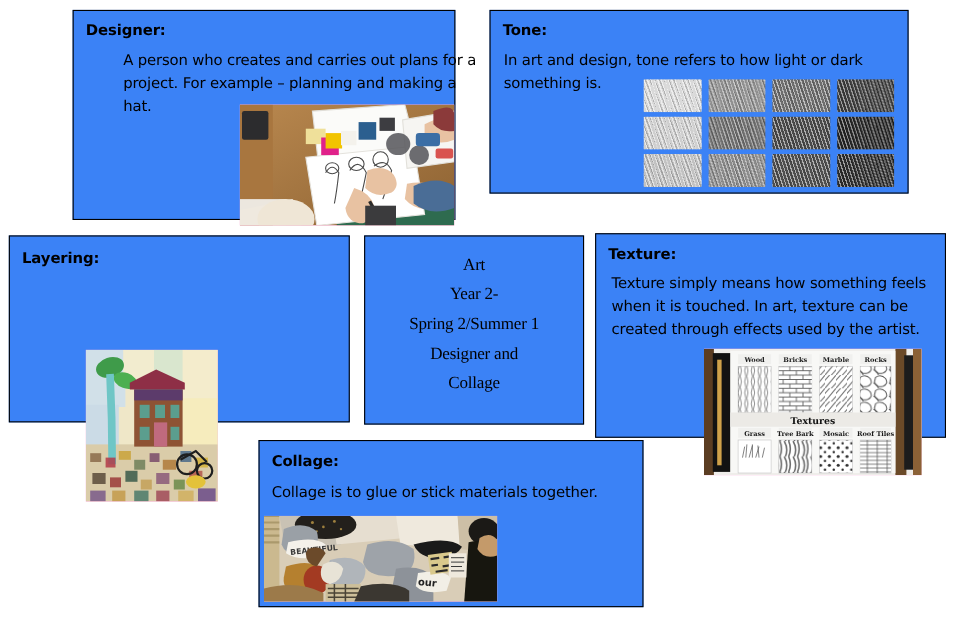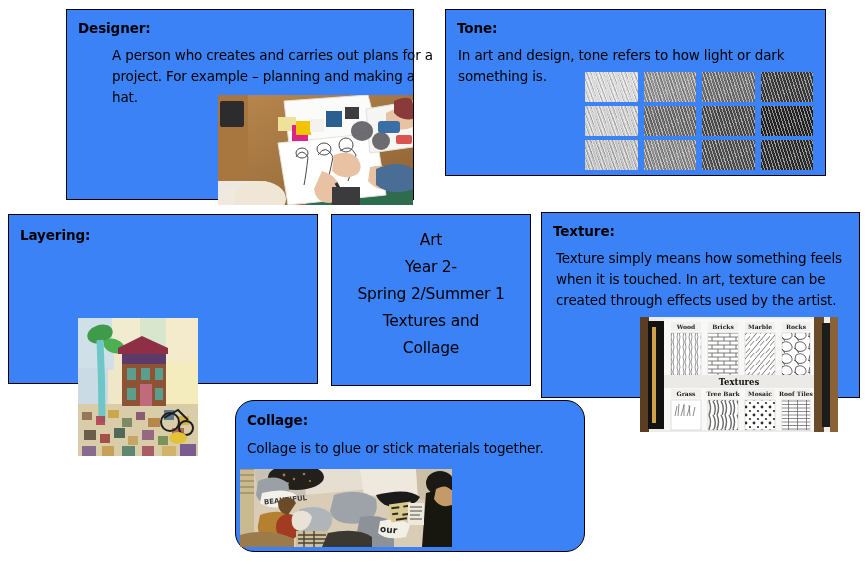--- a/index.html
+++ b/index.html
@@ -54,38 +54,38 @@
   }
   .swatch{position:relative;overflow:hidden;border-radius:1px;}
 
   
   #layering-box{left:8px;top:214px;width:310px;height:170px;}
   #layering-box .term{left:11px;top:12px;}
   #layering-box .defn{left:11px;top:38px;width:295px;}
   #layering-photo{left:78px;top:318px;width:120px;height:138px;z-index:6;}
 
   
-  #title-box{left:331px;top:214px;width:200px;height:172px;}
+  #title-box{left:331px;top:214px;width:200px;height:172px;font-family:Liberation Serif, serif;}
   #title-lines{
     position:absolute;inset:0;
     display:flex;flex-direction:column;justify-content:flex-start;align-items:center;
     padding-top:12px;box-sizing:border-box;
   }
   #title-lines div{
     font-size:15.5px;line-height:27px;color:#000;text-align:center;letter-spacing:-0.2px;
   }
 
   
   #texture-box{left:541px;top:212px;width:319px;height:186px;}
   #texture-box .term{left:11px;top:10px;}
   #texture-box .defn{left:14px;top:35px;width:305px;}
   #texture-photo{left:640px;top:317px;width:198px;height:115px;z-index:6;}
 
   
-  #collage-box{left:235px;top:400px;width:350px;height:152px;border-radius:19px;}
+  #collage-box{left:235px;top:400px;width:350px;height:152px;}
   #collage-box .term{left:11px;top:11px;}
   #collage-box .defn{left:11px;top:37px;width:335px;}
   #collage-photo{left:240px;top:469px;width:212px;height:78px;z-index:6;}
 
   svg{display:block;}
 </style>
 </head>
 <body>
 
 <div class="stage">
@@ -245,21 +245,21 @@
       </g>
       <ellipse cx="100" cy="120" rx="9" ry="6" fill="#e3c23a"></ellipse>
     </svg>
   </div>
 
   <div class="box" id="title-box">
     <div id="title-lines">
       <div>Art</div>
       <div>Year 2-</div>
       <div>Spring 2/Summer 1</div>
-      <div>Textures and</div>
+      <div>Designer and</div>
       <div>Collage</div>
     </div>
   </div>
 
   <div class="box" id="texture-box">
     <div class="box-inner">
       <div class="term">Texture:</div>
       <div class="defn">Texture simply means how something feels when it is touched.  In art, texture can be created through effects used by the artist.</div>
     </div>
   </div>

